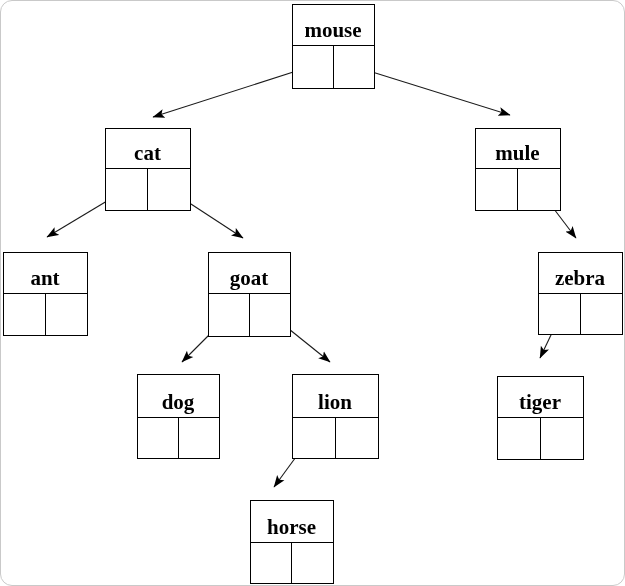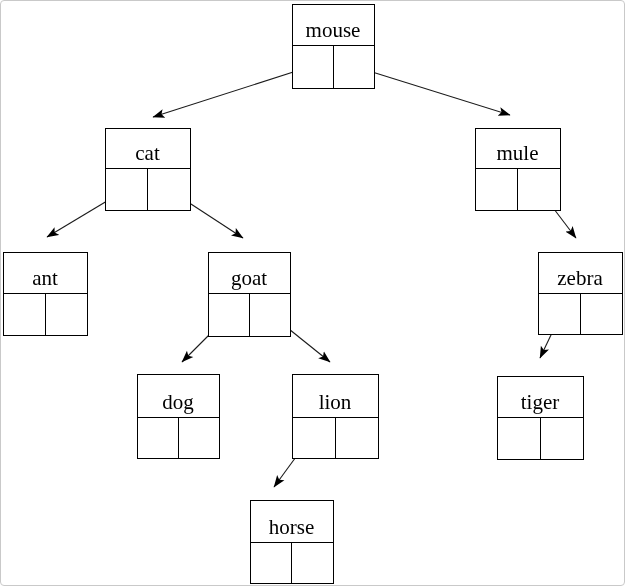--- a/index.html
+++ b/index.html
@@ -7,22 +7,23 @@
     padding: 0;
     background: #ffffff;
     font-family: "Liberation Serif", "DejaVu Serif", serif;
   }
   .page {
     position: relative;
     width: 623px;
     height: 584px;
     background: #ffffff;
     border: 1px solid #c9c9c9;
-    border-radius: 4px;
+    border-radius: 12px;
     overflow: hidden;
+    font-weight: bold;
   }
   svg {
     display: block;
   }
   .node-box {
     fill: #ffffff;
     stroke: #000000;
     stroke-width: 1;
     shape-rendering: crispEdges;
   }

